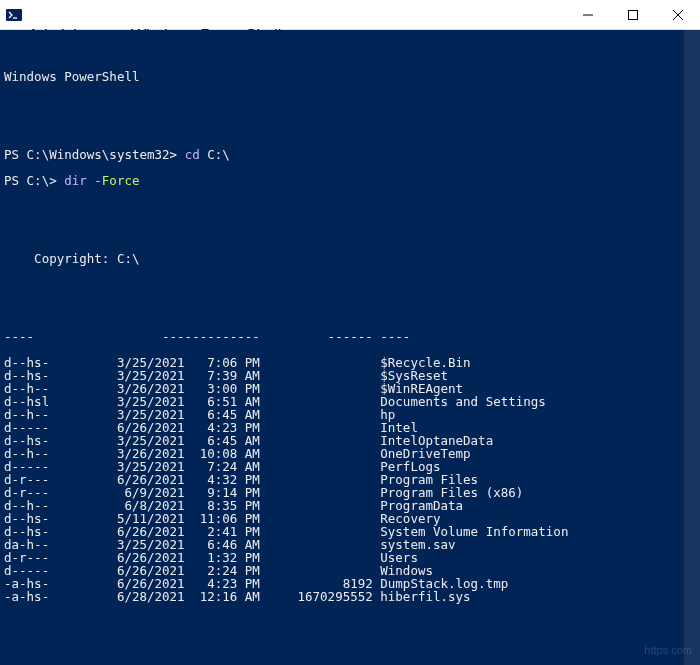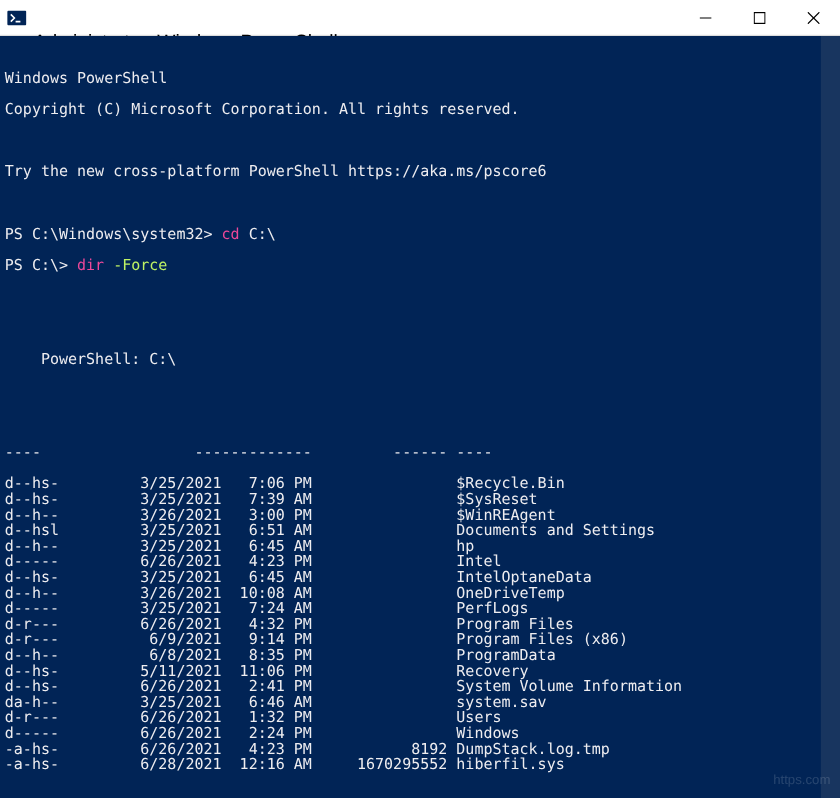--- a/index.html
+++ b/index.html
@@ -41,28 +41,28 @@
       display: flex;
       align-items: center;
       justify-content: center;
       font-family: "Segoe UI", sans-serif;
     }
     .terminal {
       background: #012456;
       color: #eeedf0;
       width: 700px;
       height: 635px;
-      padding: 2px 4px;
+      padding: 14px 4px;
       font-size: 12.5px;
       line-height: 13px;
       white-space: pre;
       overflow: hidden;
       position: relative;
     }
-    .cmd-yellow { color: #ec4899; }
+    .cmd-yellow { color: #c4b5fd; }
     .cmd-gray { color: #bef264; }
     .watermark {
       position: absolute;
       bottom: 8px;
       right: 8px;
       color: rgba(255,255,255,0.15);
       font-size: 11px;
       font-family: sans-serif;
     }
     .scrollbar {
@@ -102,29 +102,27 @@
           <line x1="0" y1="0" x2="10" y2="10" stroke="#000" stroke-width="1"></line>
           <line x1="10" y1="0" x2="0" y2="10" stroke="#000" stroke-width="1"></line>
         </svg>
     </div>
   </div>
 </div>
 
 <div class="terminal">
 <div class="scrollbar"></div>
 <div>Windows PowerShell</div>
-<div>Copyright (C) Microsoft Corporation. All rights reserved.</div>
 <div> </div>
-<div>Try the new cross-platform PowerShell https://aka.ms/pscore6</div>
 <div> </div>
 <div><span>PS C:\Windows\system32&gt; </span><span class="cmd-yellow">cd</span><span> C:\</span></div>
 <div><span>PS C:\&gt; </span><span class="cmd-yellow">dir</span><span class="cmd-gray"> -Force</span></div>
 <div> </div>
 <div> </div>
-<div>    PowerShell: C:\</div>
+<div>    Copyright: C:\</div>
 <div> </div>
 <div> </div>
 <div>----                 -------------         ------ ----</div>
 <div id="rows"><div>d--hs-         3/25/2021   7:06 PM                $Recycle.Bin</div><div>d--hs-         3/25/2021   7:39 AM                $SysReset</div><div>d--h--         3/26/2021   3:00 PM                $WinREAgent</div><div>d--hsl         3/25/2021   6:51 AM                Documents and Settings</div><div>d--h--         3/25/2021   6:45 AM                hp</div><div>d-----         6/26/2021   4:23 PM                Intel</div><div>d--hs-         3/25/2021   6:45 AM                IntelOptaneData</div><div>d--h--         3/26/2021  10:08 AM                OneDriveTemp</div><div>d-----         3/25/2021   7:24 AM                PerfLogs</div><div>d-r---         6/26/2021   4:32 PM                Program Files</div><div>d-r---          6/9/2021   9:14 PM                Program Files (x86)</div><div>d--h--          6/8/2021   8:35 PM                ProgramData</div><div>d--hs-         5/11/2021  11:06 PM                Recovery</div><div>d--hs-         6/26/2021   2:41 PM                System Volume Information</div><div>da-h--         3/25/2021   6:46 AM                system.sav</div><div>d-r---         6/26/2021   1:32 PM                Users</div><div>d-----         6/26/2021   2:24 PM                Windows</div><div>-a-hs-         6/26/2021   4:23 PM           8192 DumpStack.log.tmp</div><div>-a-hs-         6/28/2021  12:16 AM     1670295552 hiberfil.sys</div></div>
 
 
 
 <div class="watermark">https.com</div>
 </div>
 

